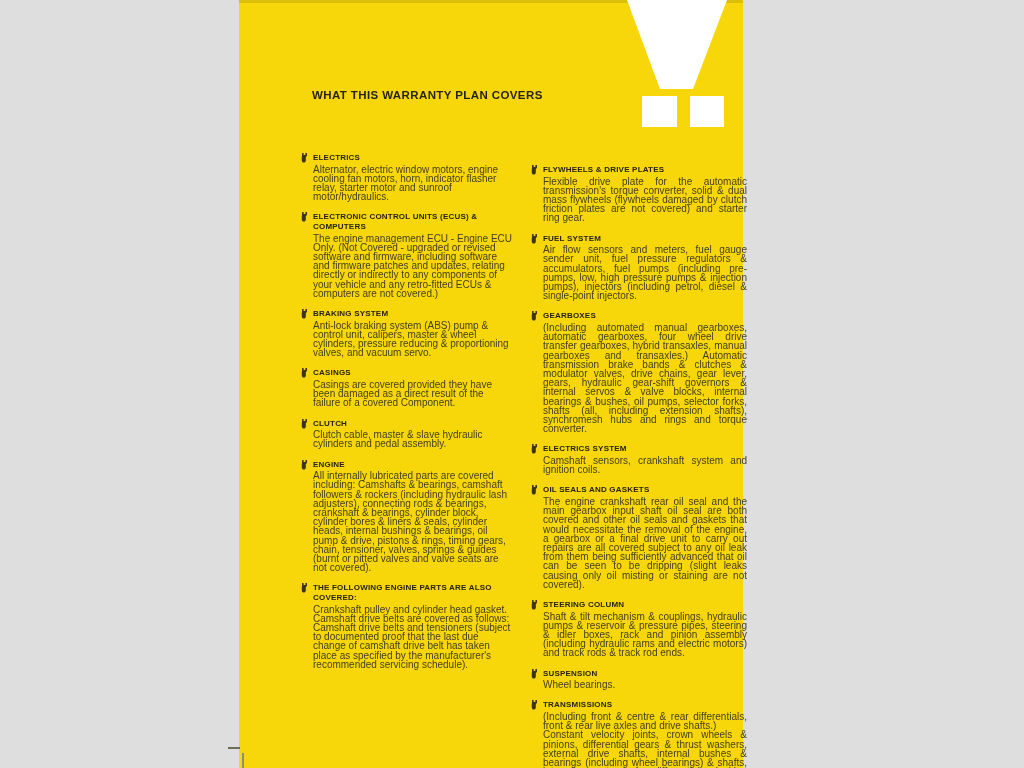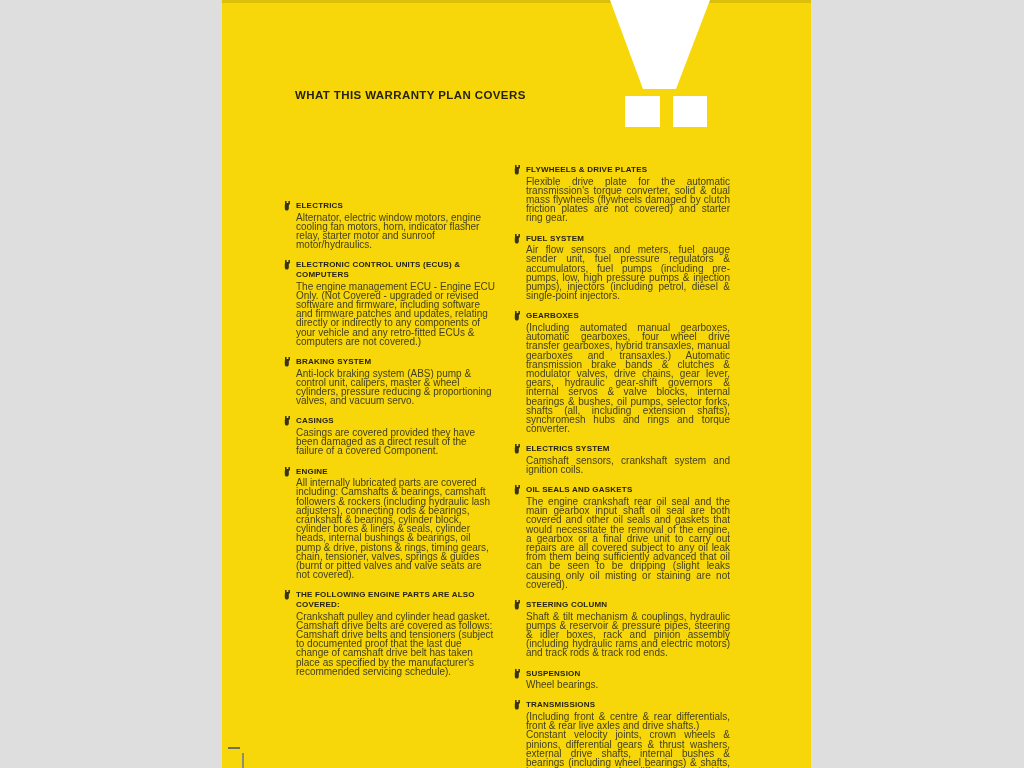--- a/index.html
+++ b/index.html
@@ -11,22 +11,22 @@
   }
   *{margin:0;padding:0;box-sizing:border-box;}
   html,body{width:1024px;height:768px;overflow:hidden;}
   body{
     background:var(--canvas);
     font-family:"Liberation Sans", sans-serif;
     position:relative;
   }
   .page{
     position:absolute;
-    left:222px; top:0;
-    width:589px; height:768px;
+    left:239px; top:0;
+    width:504px; height:768px;
     background:var(--page);
   }
   .page-top-edge{
     position:absolute; left:0; top:0;
     width:100%; height:3px;
     background:#dcbf09;
   }
   
   .logo{
     position:absolute; left:388px; top:0;
@@ -48,21 +48,21 @@
   }
   .doc-title{
     position:absolute; left:73px; top:89px;
     font-size:11.5px; font-weight:bold;
     letter-spacing:.4px;
     color:var(--heading);
   }
   .col{
     position:absolute; top:153px;
   }
-  .col-left{ left:62px;  width:212px;margin-top:48px; }
+  .col-left{ left:62px;  width:212px; }
   .col-right{ left:292px; width:216px;margin-top:12px; }
   .col-right .body{ text-align:justify; }
   .section{
     position:relative;
     padding-left:12px;
     margin-bottom:11px;
   }
   .bullet{
     position:absolute; left:0; top:0;
     width:7px; height:10px;
@@ -140,20 +140,29 @@
   <div class="section">
     <span class="bullet">
       <svg viewBox="0 0 10 14" xmlns="http://www.w3.org/2000/svg">
         <path fill="#3a3418" d="M1.5,0 h2.2 v2.6 h2.6 V0 h2.2 v4.2 l-1.6,1.4 v4.6 c0,2 -1.3,3.3 -2.9,3.3 c-1.6,0 -2.9,-1.3 -2.9,-3.3 V5.6 L1.5,4.2 Z"></path>
       </svg>
     </span>
     <h3 class="heading">CASINGS</h3>
     <p class="body">Casings are covered provided they have been damaged as a direct result of the failure of a covered Component.</p>
   </div>
 
+  <div class="section">
+    <span class="bullet">
+      <svg viewBox="0 0 10 14" xmlns="http://www.w3.org/2000/svg">
+        <path fill="#3a3418" d="M1.5,0 h2.2 v2.6 h2.6 V0 h2.2 v4.2 l-1.6,1.4 v4.6 c0,2 -1.3,3.3 -2.9,3.3 c-1.6,0 -2.9,-1.3 -2.9,-3.3 V5.6 L1.5,4.2 Z"></path>
+      </svg>
+    </span>
+    <h3 class="heading">CLUTCH</h3>
+    <p class="body">Clutch cable, master &amp; slave hydraulic cylinders and pedal assembly.</p>
+  </div>
 
 
   <div class="section">
     <span class="bullet">
       <svg viewBox="0 0 10 14" xmlns="http://www.w3.org/2000/svg">
         <path fill="#3a3418" d="M1.5,0 h2.2 v2.6 h2.6 V0 h2.2 v4.2 l-1.6,1.4 v4.6 c0,2 -1.3,3.3 -2.9,3.3 c-1.6,0 -2.9,-1.3 -2.9,-3.3 V5.6 L1.5,4.2 Z"></path>
       </svg>
     </span>
     <h3 class="heading">ENGINE</h3>
     <p class="body">All internally lubricated parts are covered including: Camshafts &amp; bearings, camshaft followers &amp; rockers (including hydraulic lash adjusters), connecting rods &amp; bearings, crankshaft &amp; bearings, cylinder block, cylinder bores &amp; liners &amp; seals, cylinder heads, internal bushings &amp; bearings, oil pump &amp; drive, pistons &amp; rings, timing gears, chain, tensioner, valves, springs &amp; guides (burnt or pitted valves and valve seats are not covered).</p>

